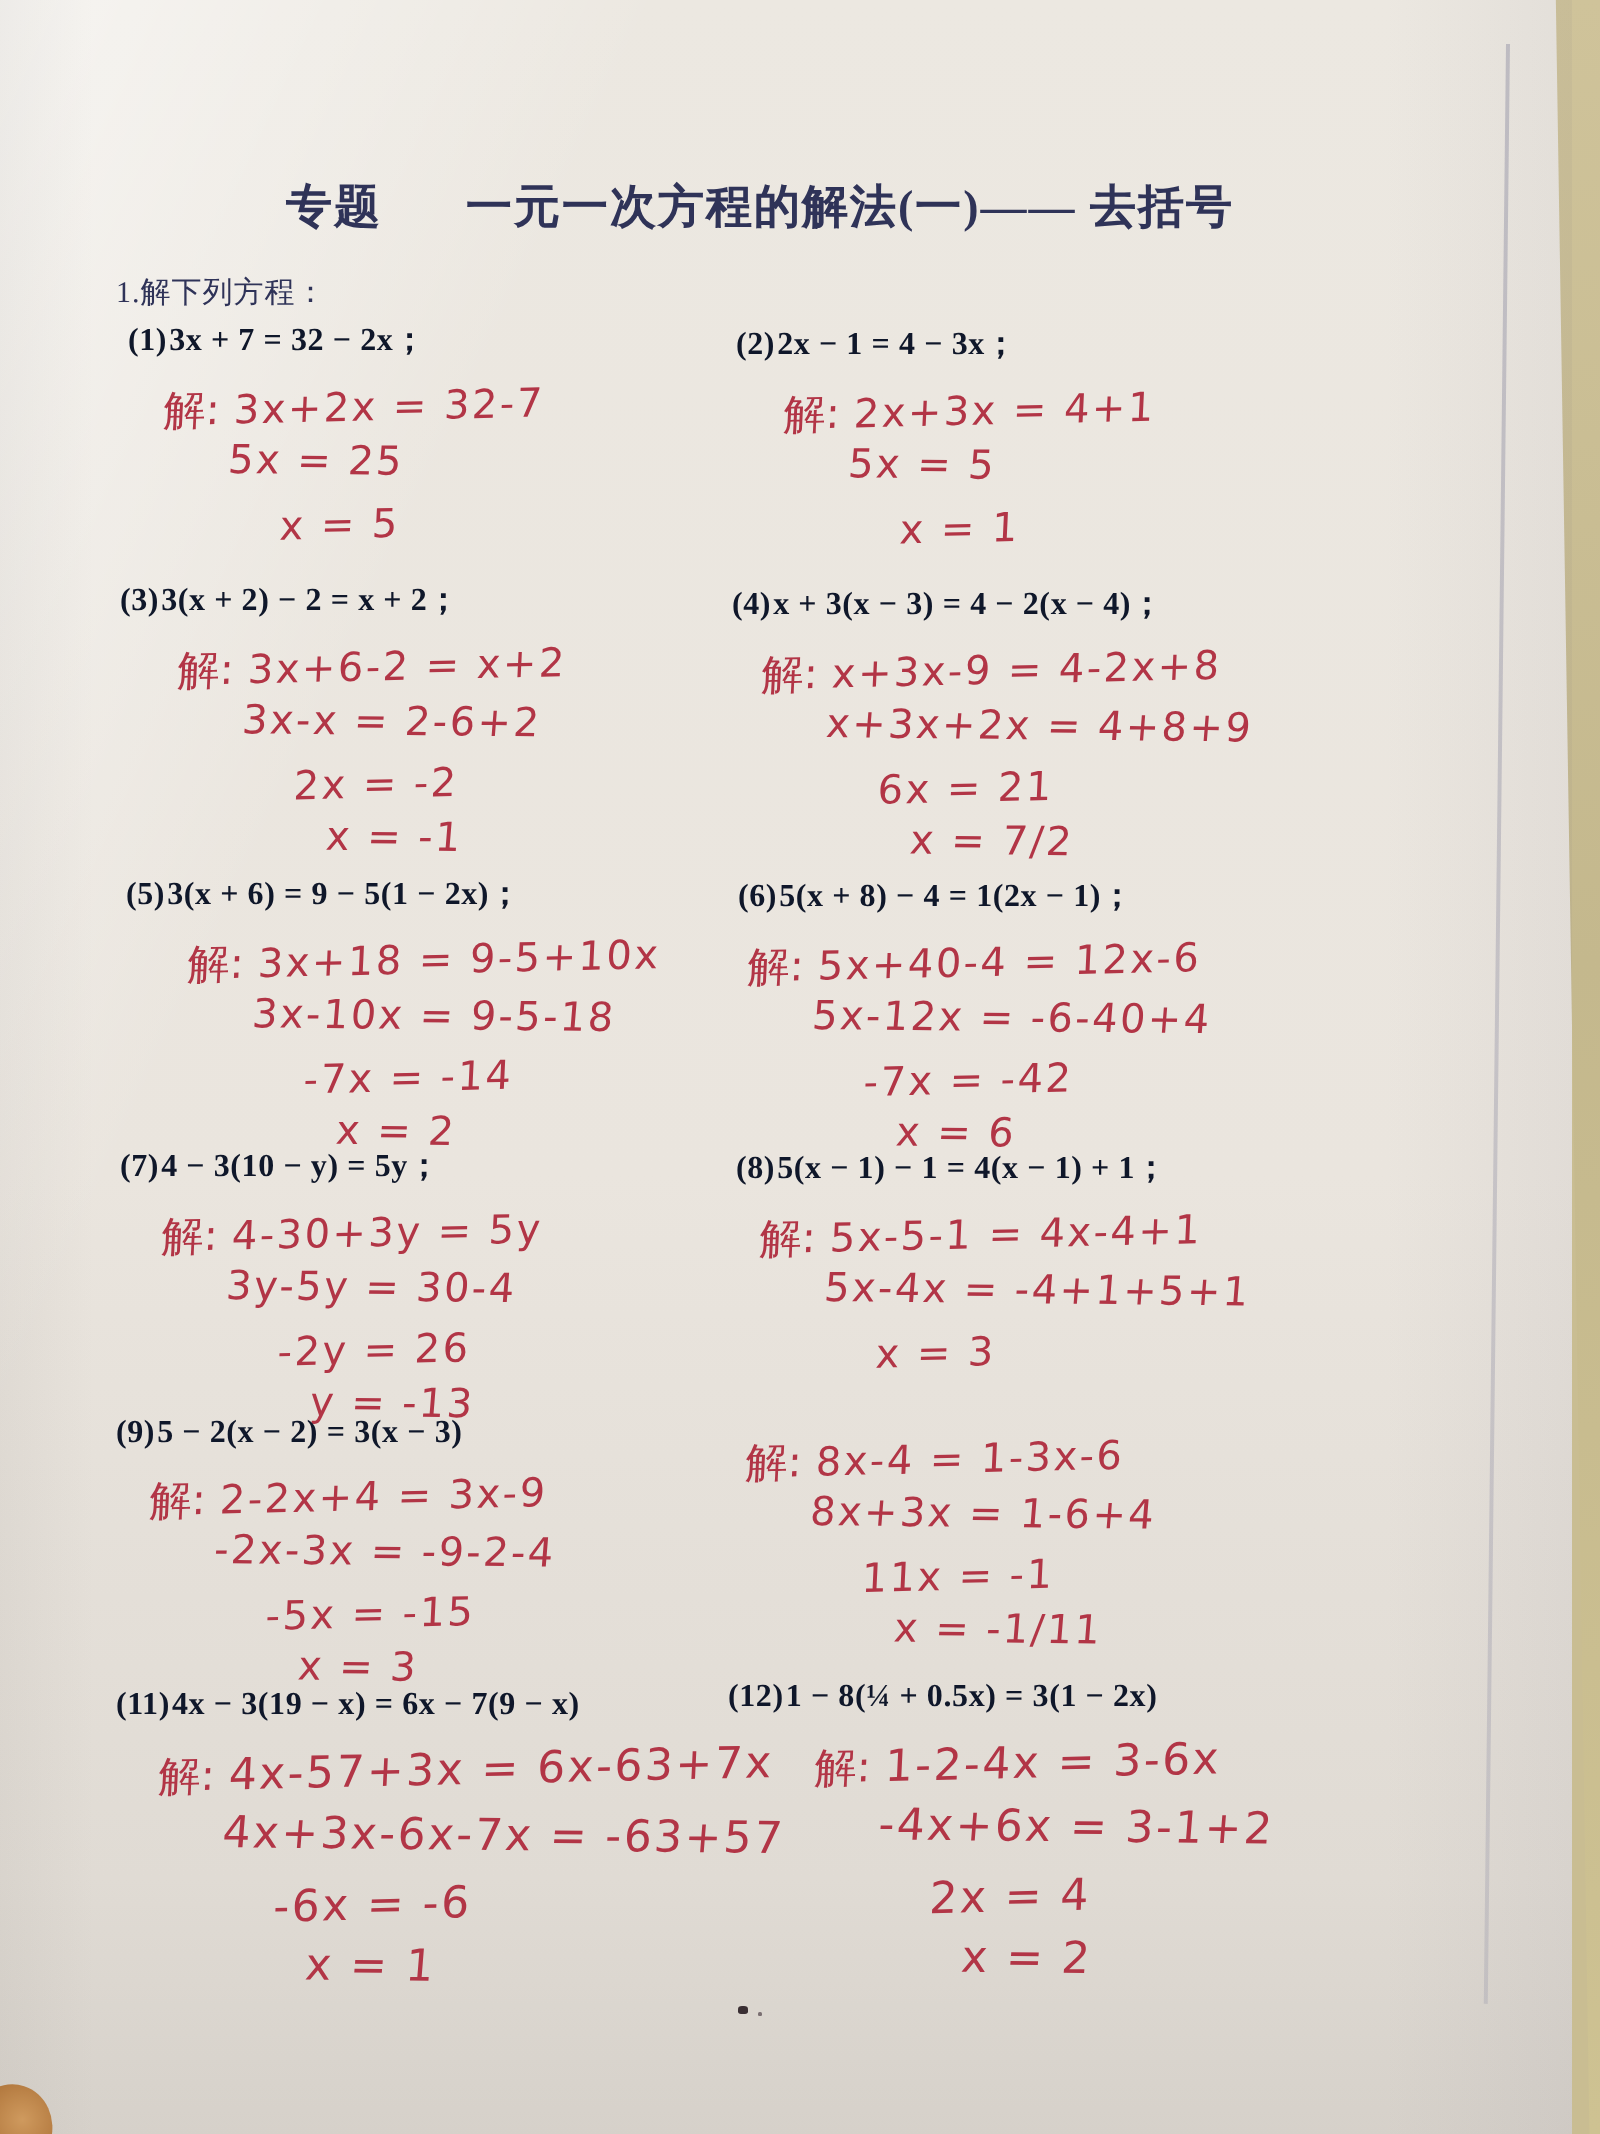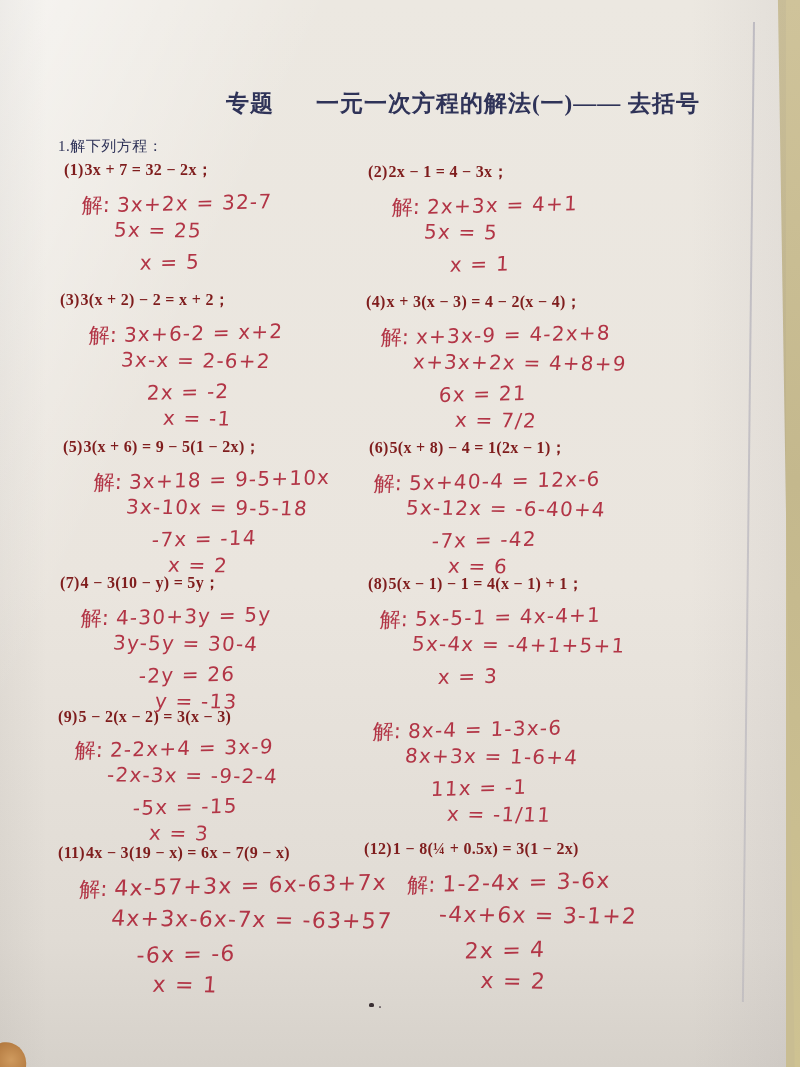--- a/index.html
+++ b/index.html
@@ -38,31 +38,31 @@
     border-radius:50%;
     background:radial-gradient(circle at 60% 35%, #cf9a5e 0%, #b0763c 55%, #8a5522 100%);
     transform:rotate(18deg);
   }
   .speck { position:absolute; width:5px; height:4px; border-radius:40% 40% 30% 30%; background:#3a2f33; }
   .speck.small { width:2px; height:2px; background:#7a6f72; }
 
   
   .doc-title {
     position:absolute; left:60px; top:88px; width:640px;
-    text-align:right; color:#2f3358; font-weight:700; font-size:23px;
+    text-align:center; color:#2f3358; font-weight:700; font-size:23px;
     letter-spacing:1px; white-space:nowrap;
   }
   .doc-title .topic { margin-right:42px; }
   .section-heading {
     position:absolute; left:58px; top:137px;
     color:#2f3358; font-weight:400; font-size:15px; letter-spacing:0.5px;
   }
   .problem { position:absolute; width:330px; }
   .printed {
-    color:#7f1d1d; font-weight:700; font-size:16px; letter-spacing:0.3px;
+    color:#0f172a; font-weight:700; font-size:16px; letter-spacing:0.3px;
     white-space:nowrap;
   }
   .printed .plabel { margin-right:1px; }
 
   
   .solution {
     margin-top:7px; margin-left:16px;
     color:#b23546;
     font-family:"DejaVu Sans", sans-serif;
     font-size:20px; letter-spacing:1.2px;

